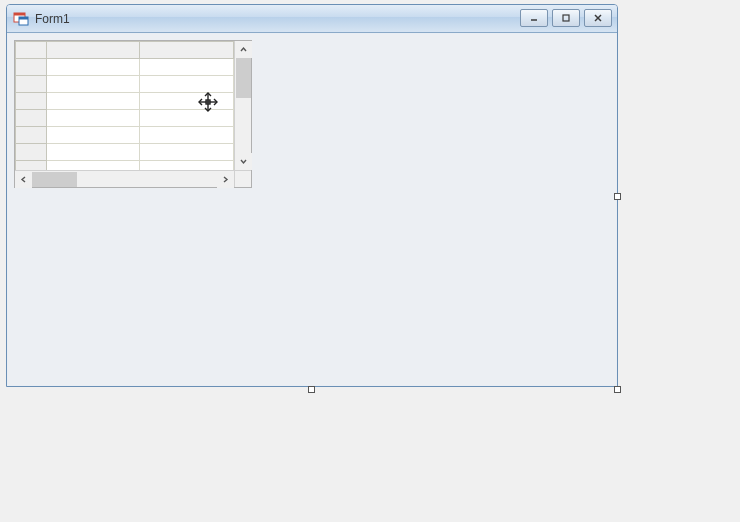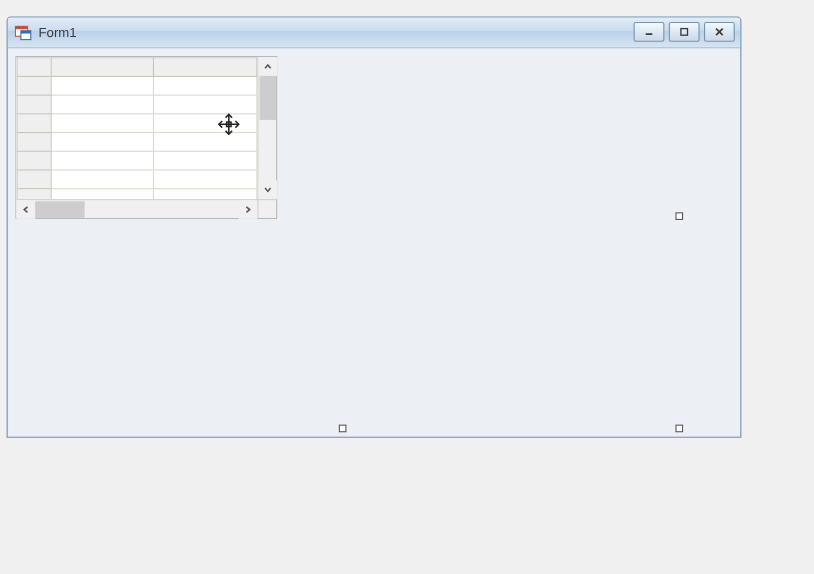--- a/index.html
+++ b/index.html
@@ -8,22 +8,22 @@
     height: 522px;
     background: #f0f0f0;
     font-family: "Segoe UI", Tahoma, sans-serif;
     font-size: 12px;
     position: relative;
     overflow: hidden;
   }
   .form-window {
     position: absolute;
     left: 6px;
-    top: 15px;
-    width: 668px;
+    top: 4px;
+    width: 612px;
     height: 383px;
     border: 1px solid #6a8fb5;
     border-radius: 4px 4px 0 0;
     background: #e9eef4;
   }
   .titlebar {
     height: 28px;
     background: linear-gradient(to bottom, #e3edf7 0%, #c8dbef 45%, #b9d1ea 46%, #d6e4f2 100%);
     border-bottom: 1px solid #8aa9c8;
     display: flex;

